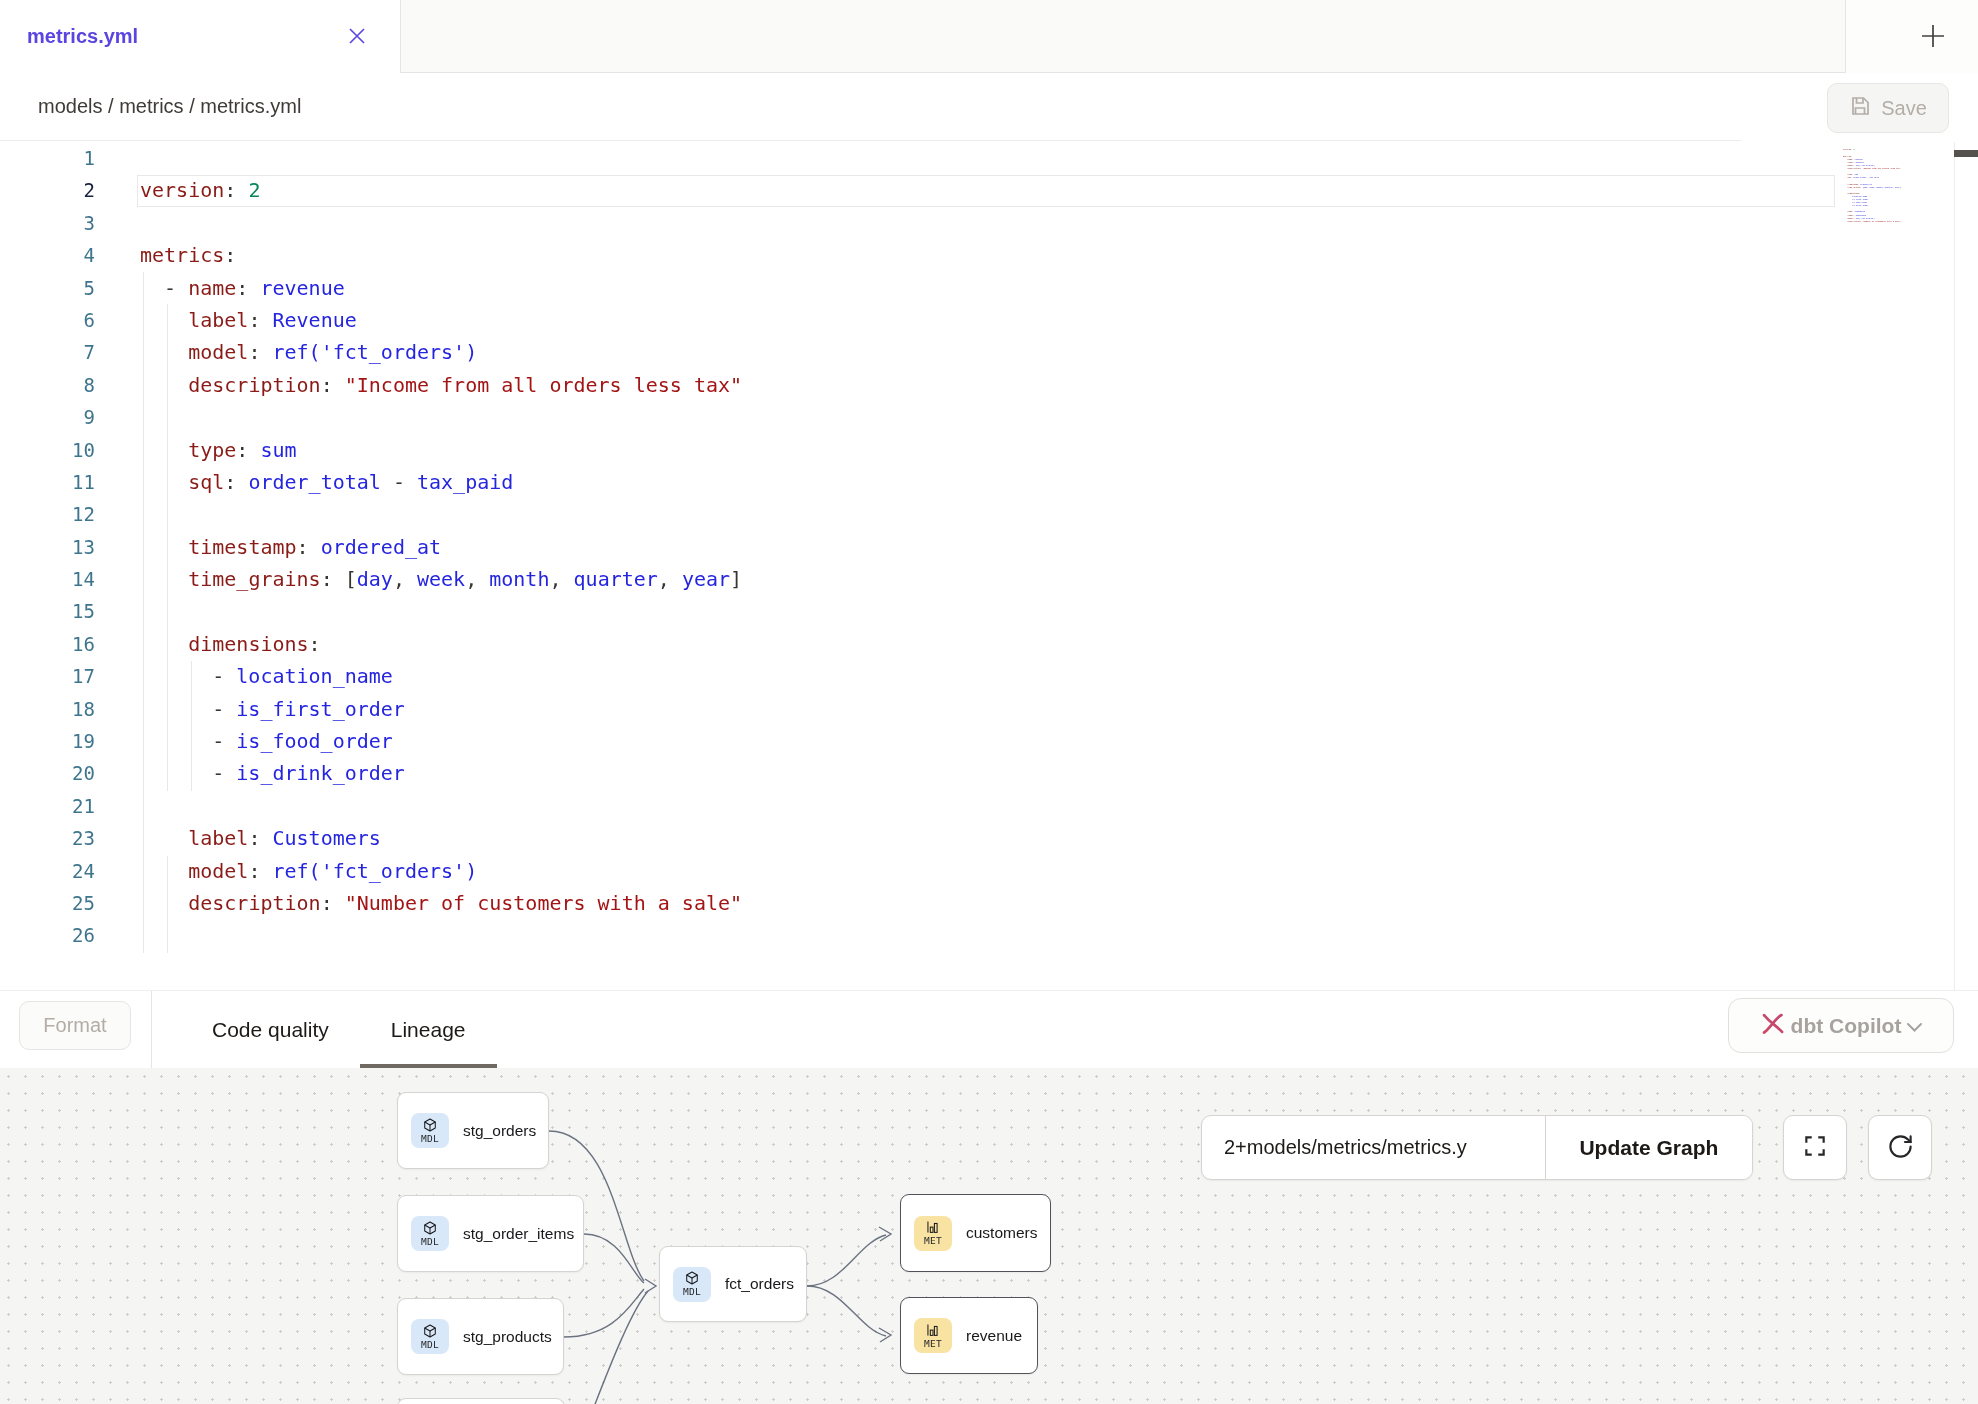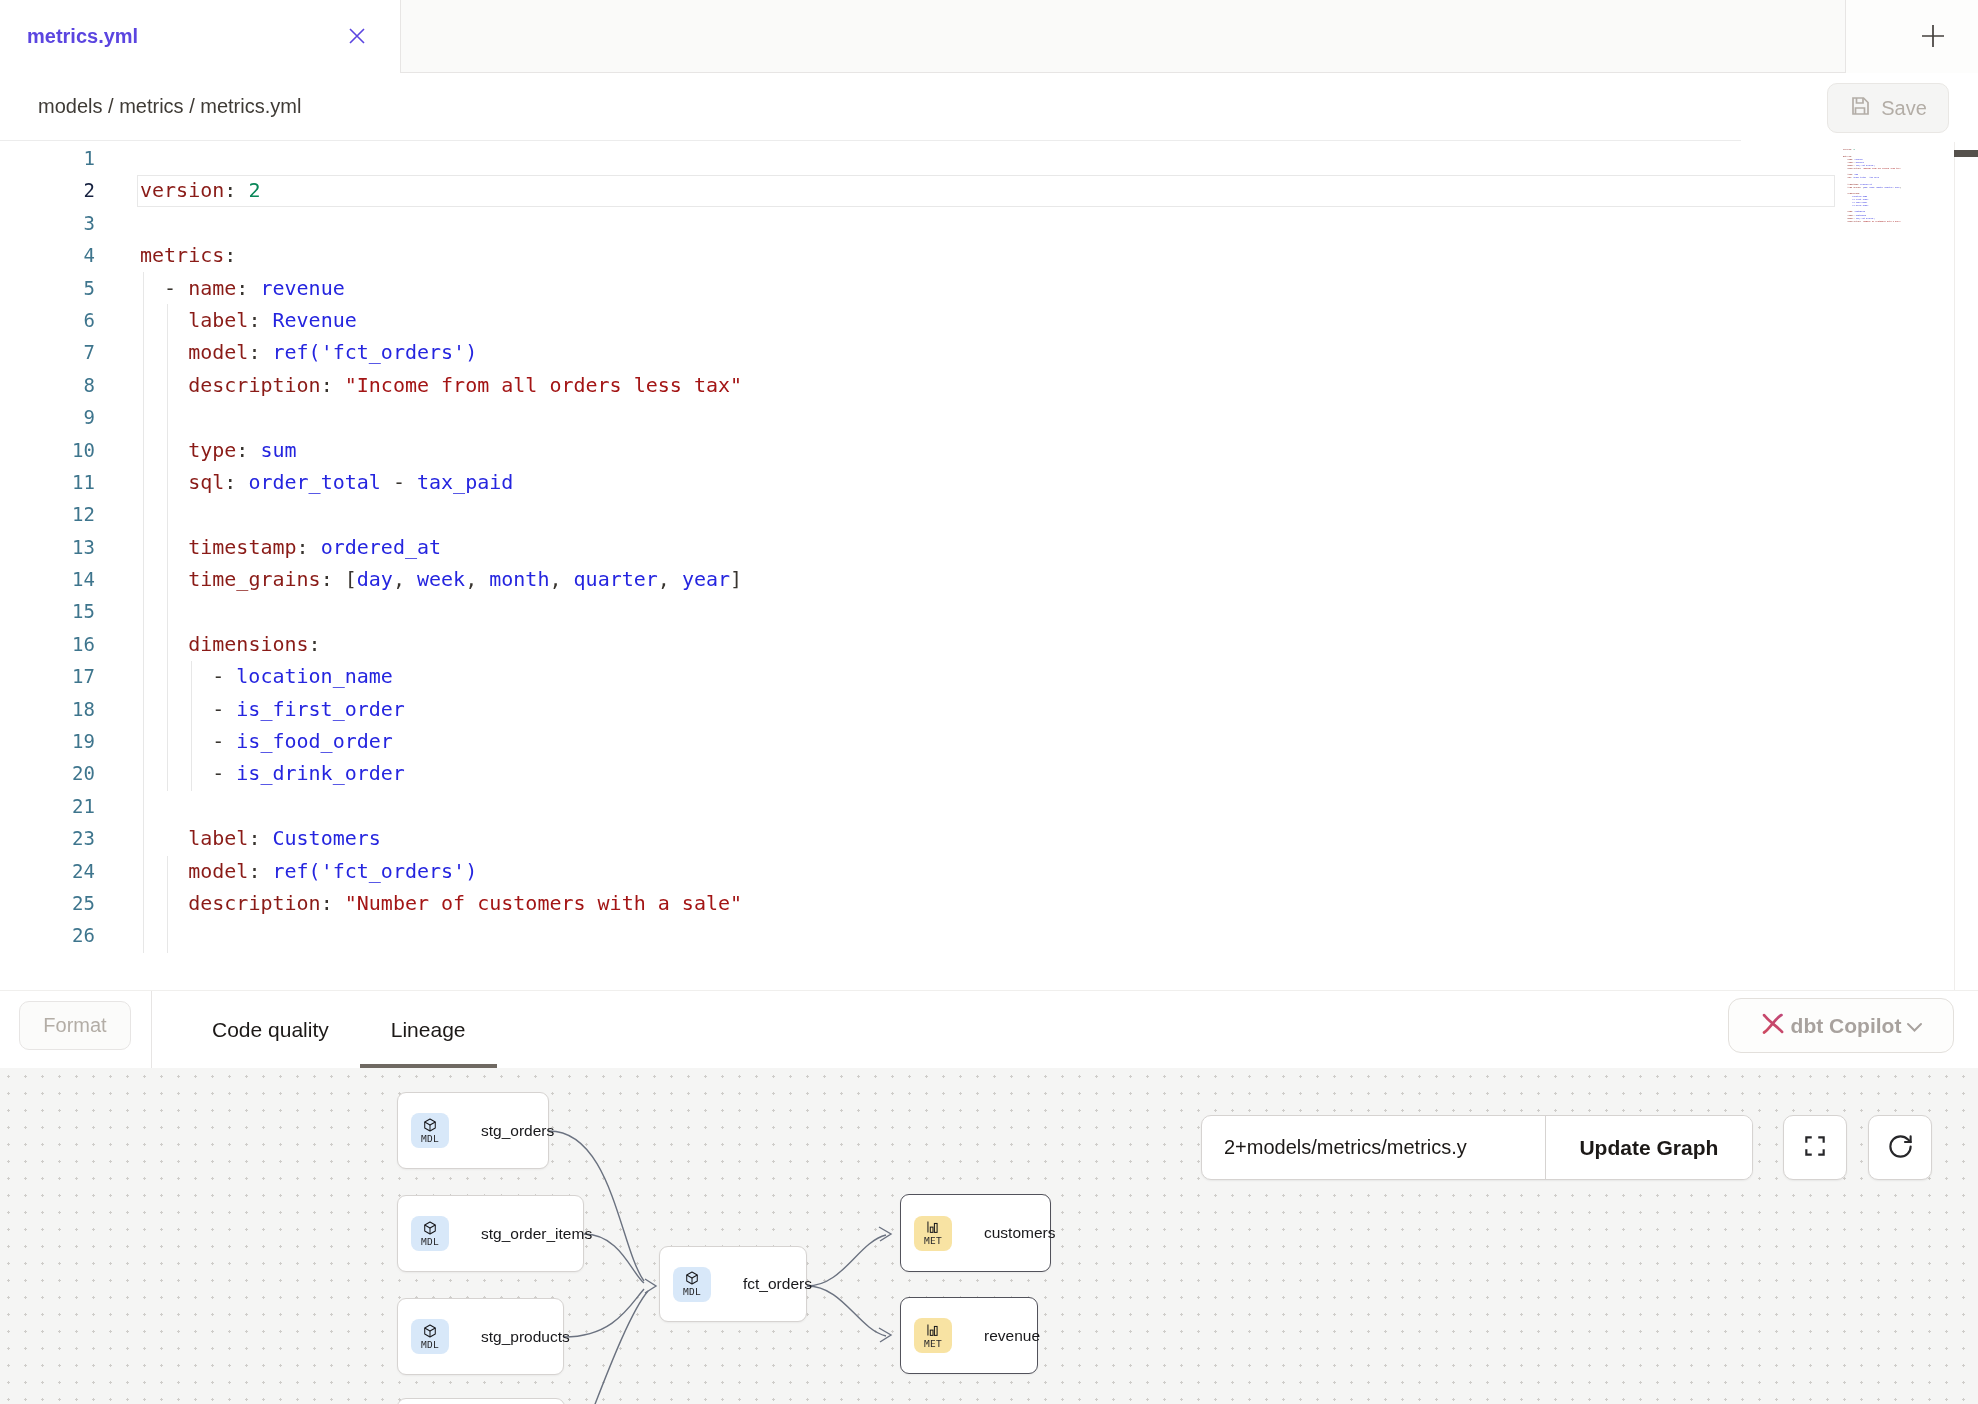--- a/index.html
+++ b/index.html
@@ -65,21 +65,21 @@
   .copilot-btn { position:absolute; left:1728px; top:7px; width:226px; height:55px; background:#fdfdfc;
                  border:1px solid #e3e0dc; border-radius:13px; display:flex; align-items:center;
                  justify-content:center; gap:5px; font-size:21px; font-weight:600; color:#a8a29e; font-family:inherit; }
 
   
   .lineage { position:absolute; left:0; top:1068px; width:1978px; height:336px; background:#f5f5f4;
              background-image:radial-gradient(#cfcdca 1.2px, transparent 1.3px); background-size:17px 17px;
              overflow:hidden; }
   .edges { position:absolute; left:0; top:0; }
   .gnode { position:absolute; background:#fff; border:1px solid #d6d3d1; border-radius:9px;
-           display:flex; align-items:center; padding-left:13px; gap:32px;
+           display:flex; align-items:center; padding-left:13px; gap:14px;
            box-shadow:0 1px 2px rgba(0,0,0,0.05); cursor:pointer; }
   .gnode.met { border:1.7px solid #52525b; }
   .icon-box { width:38px; height:35px; border-radius:8px; display:flex; flex-direction:column;
               align-items:center; justify-content:center; flex:0 0 auto; }
   .icon-box.mdl { background:#d8e8f9; }
   .icon-box.met { background:#f8e3a3; }
   .icon-box .kind { font-family:"DejaVu Sans Mono", monospace; font-size:9.5px; color:#27272a; margin-top:1px; letter-spacing:0.3px; }
   .gnode .nlabel { font-size:15.5px; color:#18181b; white-space:nowrap; }
 
   .selector-group { position:absolute; left:1201px; top:47px; width:552px; height:65px; background:#fff;

